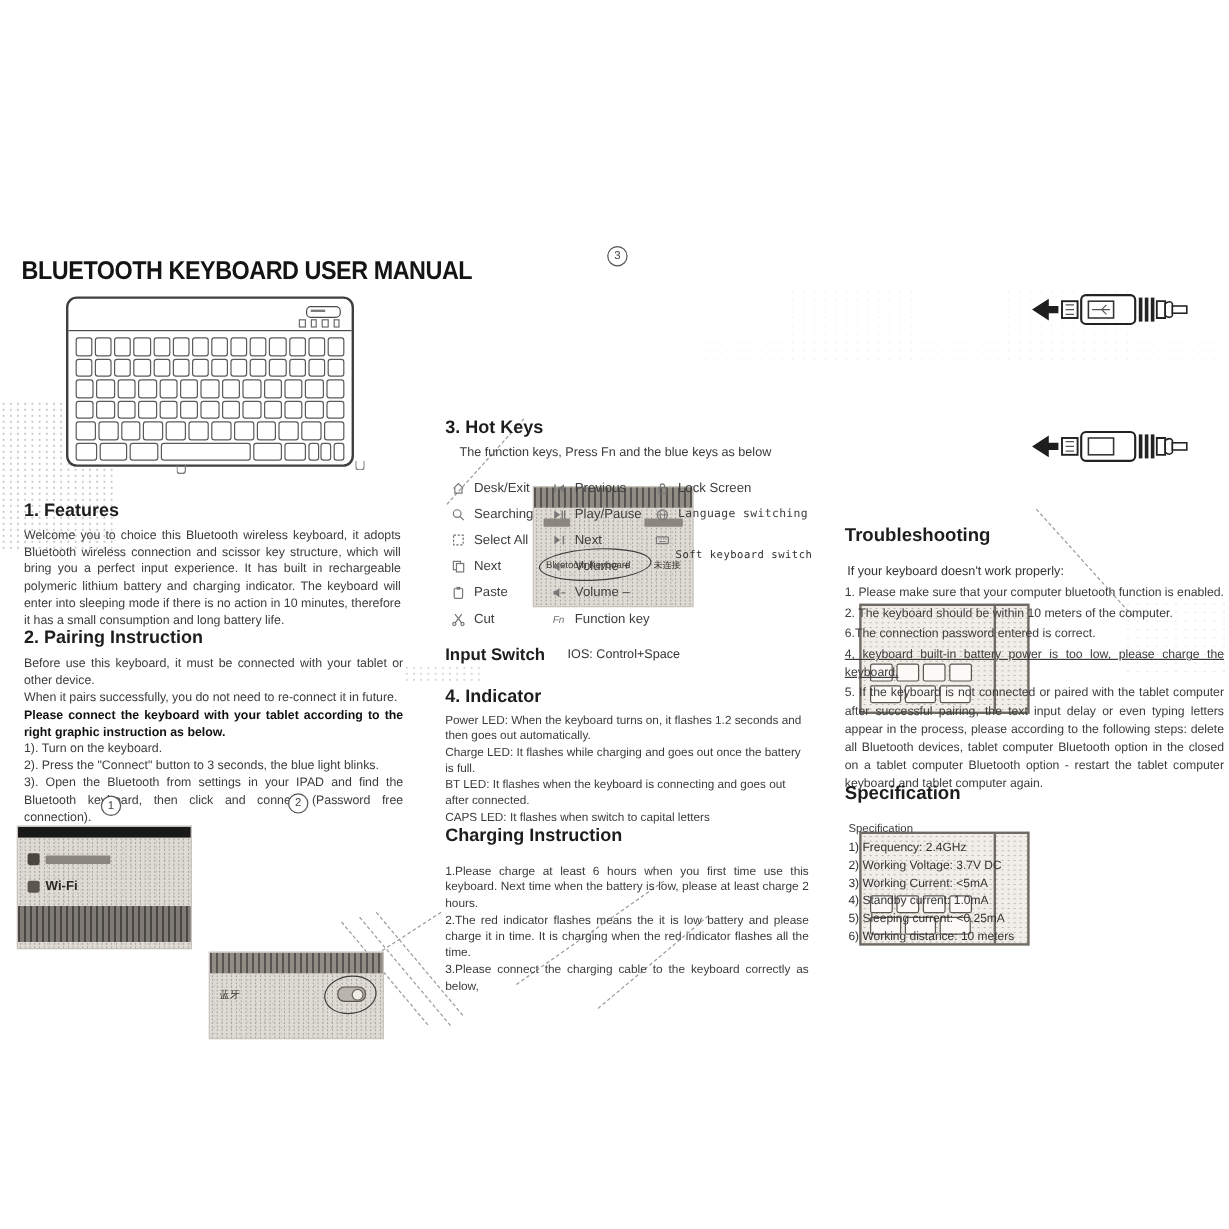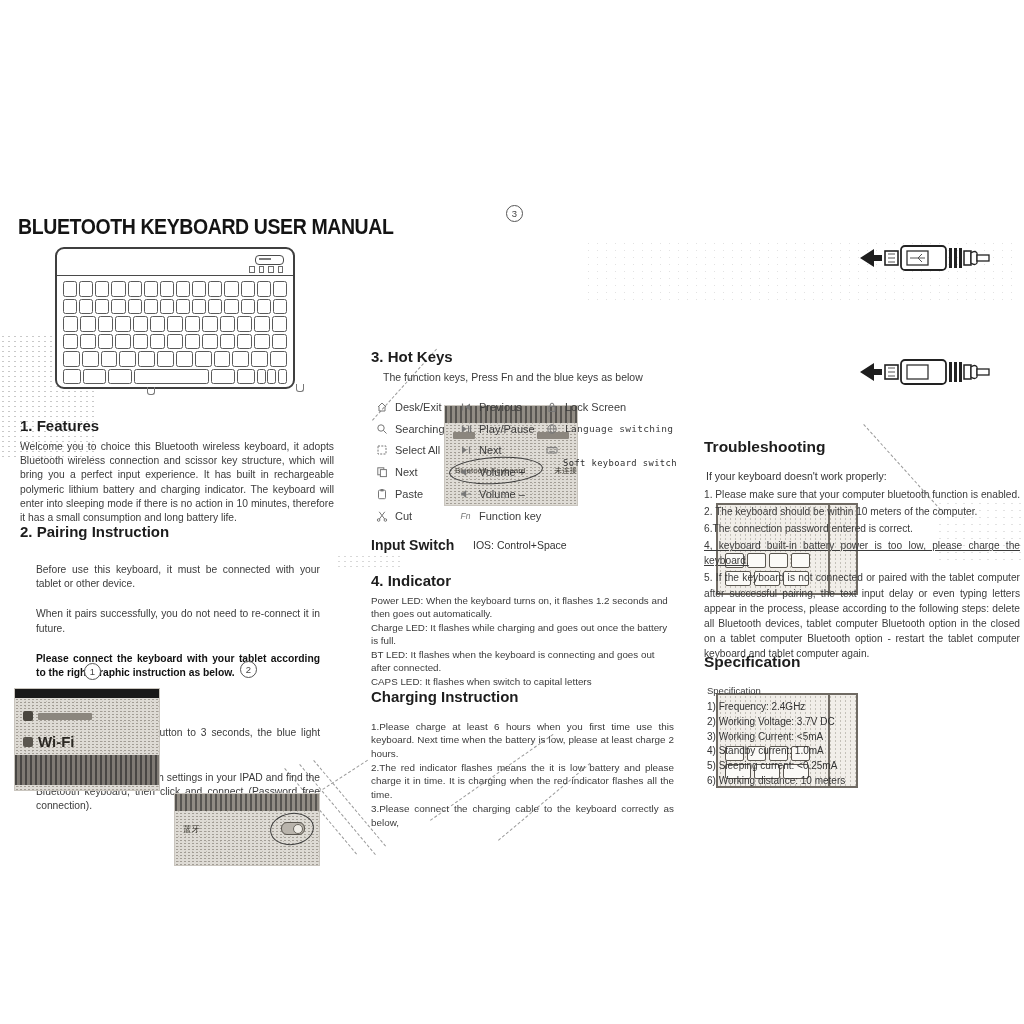--- a/index.html
+++ b/index.html
@@ -3,21 +3,21 @@
 <meta charset="utf-8">
 <style>
   html,body{margin:0;padding:0;background:#fff;}
   #page{position:relative;width:1024px;height:1024px;background:#ffffff;overflow:hidden;
         font-family:"Liberation Sans",sans-serif;color:#2e2e2e;}
   .abs{position:absolute;}
   .title{font-size:19.5px;font-weight:700;letter-spacing:-0.4px;color:#141414;
          transform:scaleY(1.1);transform-origin:left top;white-space:nowrap;}
   .h1{font-size:15px;font-weight:700;color:#1d1d1d;white-space:nowrap;}
   .body-text{font-size:10.3px;line-height:1.38;color:#3b3b3b;text-align:justify;}
-  .body-text p{margin:16px;}
+  .body-text p{margin:0;}
   .bold-note{font-weight:700;color:#111;}
   
   .kb{border:2px solid #3f3f3f;border-radius:9px;background:#fff;box-sizing:border-box;}
   .kb-top{position:relative;height:26px;border-bottom:1.5px solid #4a4a4a;}
   .power{position:absolute;right:9px;top:6px;width:27px;height:8px;border:1.5px solid #4a4a4a;border-radius:4px;}
   .power:after{content:"";position:absolute;left:3px;top:1.5px;width:12px;height:2.5px;background:#7a7a7a;}
   .leds{position:absolute;right:10px;top:17px;display:flex;gap:4px;}
   .led{width:3.5px;height:4.5px;border:1px solid #6b6b6b;}
   .keys-wrap{padding:5px 6px 4px 6px;}
   .krow{display:flex;gap:2px;margin-bottom:2px;}
@@ -40,21 +40,21 @@
         background-image:radial-gradient(#a29d95 0.7px,transparent 0.8px),radial-gradient(#bfbab1 0.6px,transparent 0.7px);
         background-size:4px 3px,7px 5px;border:1px solid #c9c5be;}
   .shot-bar-black{position:absolute;left:0;top:0;right:0;height:9px;background:#191919;}
   .shot-bar-gray{position:absolute;left:0;top:0;right:0;height:17px;background:#8d8880;
         background-image:repeating-linear-gradient(90deg,rgba(35,35,35,.5) 0 2px,rgba(150,145,137,.45) 2px 5px);}
   .shot-band-dark{position:absolute;left:0;right:0;background:#7d7872;
         background-image:repeating-linear-gradient(90deg,rgba(30,30,30,.55) 0 2px,rgba(130,125,118,.4) 2px 5px);}
   .shot-row{position:absolute;display:flex;align-items:center;gap:5px;}
   .shot-icon{width:10px;height:10px;background:#4a463f;border-radius:2px;}
   .smudge{height:7px;background:#8b867e;border-radius:1px;}
-  .shot-text{font-size:15px;font-weight:700;color:#2b2823;white-space:nowrap;}
+  .shot-text{font-size:11px;font-weight:700;color:#2b2823;white-space:nowrap;}
   .shot-text-sm{font-size:8.5px;color:#3a372f;white-space:nowrap;}
   .ell{border:1.6px solid #3c3c3c;border-radius:50%;}
   .toggle{width:22px;height:11px;border-radius:6px;background:#b9b4ac;border:1px solid #5a564f;position:relative;}
   .toggle:after{content:"";position:absolute;right:1px;top:1px;width:8px;height:8px;border-radius:50%;background:#efece6;border:1px solid #6a665f;}
   .circ-num{display:inline-flex;width:15px;height:15px;border:1.2px solid #555;border-radius:50%;
             align-items:center;justify-content:center;font-size:9.5px;color:#444;background:#fff;}
   
   .mini-kb{box-sizing:border-box;border:2.5px solid #6f6a63;background-color:#f1eee9;position:relative;
         background-image:radial-gradient(#b5b0a8 0.6px,transparent 0.7px);background-size:5px 4px;}
   .mini-side{position:absolute;top:0;bottom:0;right:26px;border-left:2px solid #6f6a63;}
@@ -239,21 +239,21 @@
     <div class="shot-bar-gray"></div>
     <div class="shot-row" style="left:8px;top:26px;">
       <div class="smudge" style="width:22px;"></div>
     </div>
     <div class="shot-row" style="right:8px;top:26px;">
       <div class="smudge" style="width:32px;"></div>
     </div>
     <div class="shot-row" style="left:10px;top:60px;">
       <span class="shot-text-sm" style="font-size:8px;">Bluetooth Keyboard</span>
     </div>
-    <div class="shot-row" style="right:0;top:60px;">
+    <div class="shot-row" style="right:10px;top:60px;">
       <span class="shot-text-sm" style="font-size:7.5px;">未连接</span>
     </div>
     <div class="abs ell" style="left:4px;top:51px;width:92px;height:25px;transform:rotate(-3deg);"></div>
   </div>
 
   <div class="abs h1" style="left:371px;top:348px;">3. Hot Keys</div>
   <div class="abs" style="left:383px;top:371px;font-size:10.5px;color:#3a3a3a;">The function keys,  Press Fn and the blue keys as below</div>
 
   <div class="abs" style="left:375px;top:396px;">
     <div class="hk-row">

